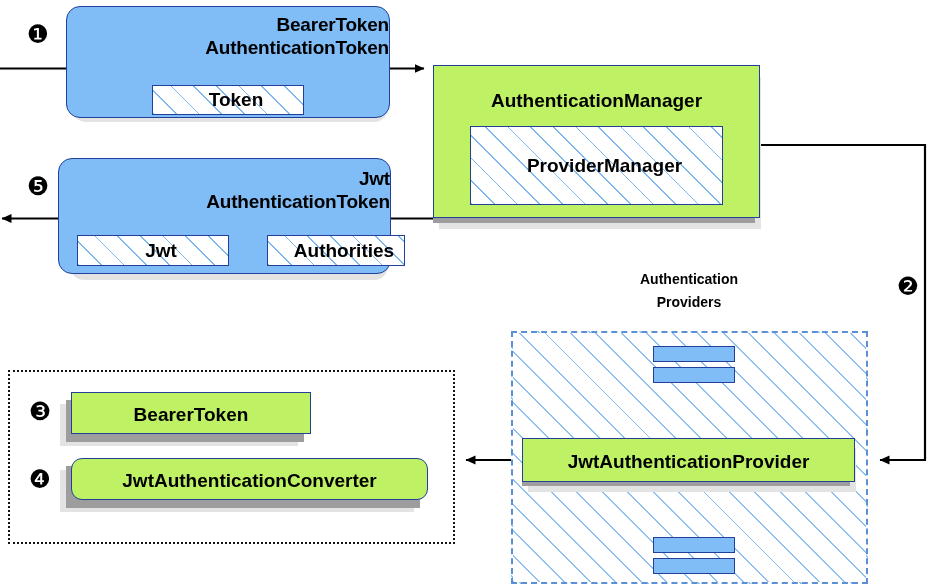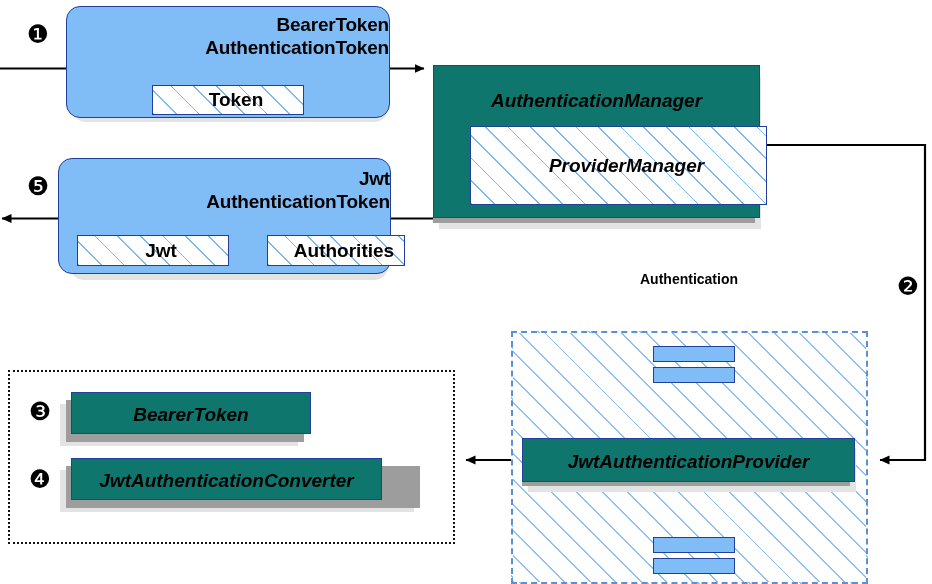--- a/index.html
+++ b/index.html
@@ -44,24 +44,23 @@
     font-weight: bold;
     font-size: 19px;
     color: #000000;
     line-height: 23px;
     letter-spacing: -0.2px;
   }
 
   
   .card-sq {
     position: absolute;
-    background: #0f766e;
-    border: 1.5px solid #20409a;
-    box-sizing: border-box;
-    font-style: italic;
+    background: #bef264;
+    border: 1.5px solid #20409a;
+    box-sizing: border-box;
   }
   .card-sq > .title {
     position: absolute;
     left: 0; right: 0;
     text-align: center;
     font-weight: bold;
     font-size: 19px;
     color: #000000;
     line-height: 23px;
   }
@@ -195,40 +194,41 @@
     <div class="hatch" style="left:85px; top:78px; width:152px; height:30px;">
       <span>Token</span>
     </div>
   </div>
   <div class="step" style="left:26px; top:23px;">❶</div>
 
   <div class="shadow-light" style="left:439px; top:77px; width:322px; height:152px;"></div>
   <div class="shadow-dark" style="left:433px; top:71px; width:322px; height:152px;"></div>
   <div class="card-sq" style="left:433px; top:65px; width:327px; height:153px;">
     <div class="title" style="top:23px;">AuthenticationManager</div>
-    <div class="hatch" style="left:36px; top:60px; width:297px; height:79px;">
+    <div class="hatch" style="left:36px; top:60px; width:253px; height:79px;">
       <span>ProviderManager</span>
     </div>
   </div>
 
   <div class="shadow-light" style="left:70px; top:172px; width:318px; height:108px; border-radius:14px;"></div>
   <div class="shadow-dark" style="left:64px; top:166px; width:318px; height:108px; border-radius:14px;"></div>
   <div class="card-round" style="left:58px; top:158px; width:333px; height:116px;">
     <div class="title" style="top:8px;">Jwt</div>
     <div class="title" style="top:31px;">AuthenticationToken</div>
     <div class="hatch" style="left:18px; top:76px; width:152px; height:31px;">
       <span>Jwt</span>
     </div>
     <div class="hatch" style="left:180px; top:76px; width:138px; height:31px;margin-left:28px;">
       <span>Authorities</span>
     </div>
   </div>
   <div class="step" style="left:26px; top:175px;">❺</div>
 
   <div class="plain-label" style="left:568px; top:268px; width:242px;">Authentication</div>
+  <div class="plain-label" style="left:568px; top:291px; width:242px;">Providers</div>
 
   <div class="dashed-hatch" style="left:511px; top:331px; width:357px; height:253px;"></div>
 
   <div class="bar" style="left:653px; top:346px; width:82px; height:16px;"></div>
   <div class="bar" style="left:653px; top:367px; width:82px; height:16px;"></div>
 
   <div class="shadow-light" style="left:528px; top:448px; width:328px; height:44px;"></div>
   <div class="shadow-dark" style="left:522px; top:442px; width:328px; height:44px;"></div>
   <div class="card-sq" style="left:522px; top:438px; width:333px; height:44px;">
     <div class="title" style="top:11px;">JwtAuthenticationProvider</div>
@@ -243,18 +243,18 @@
 
   <div class="shadow-light" style="left:60px; top:404px; width:238px; height:42px;"></div>
   <div class="shadow-dark" style="left:66px; top:400px; width:238px; height:42px;"></div>
   <div class="card-sq" style="left:71px; top:392px; width:240px; height:42px;">
     <div class="title" style="top:10px;">BearerToken</div>
   </div>
   <div class="step" style="left:28px; top:400px;">❸</div>
 
   <div class="shadow-light" style="left:60px; top:470px; width:354px; height:42px;"></div>
   <div class="shadow-dark" style="left:66px; top:466px; width:354px; height:42px;"></div>
-  <div class="card-sq" style="left:71px; top:458px; width:311px; height:42px;">
+  <div class="card-sq" style="left:71px; top:458px; width:357px; height:42px;border-radius:11px;">
     <div class="title" style="top:10px;">JwtAuthenticationConverter</div>
   </div>
   <div class="step" style="left:28px; top:468px;">❹</div>
 
 </div>
 
 </body></html>

